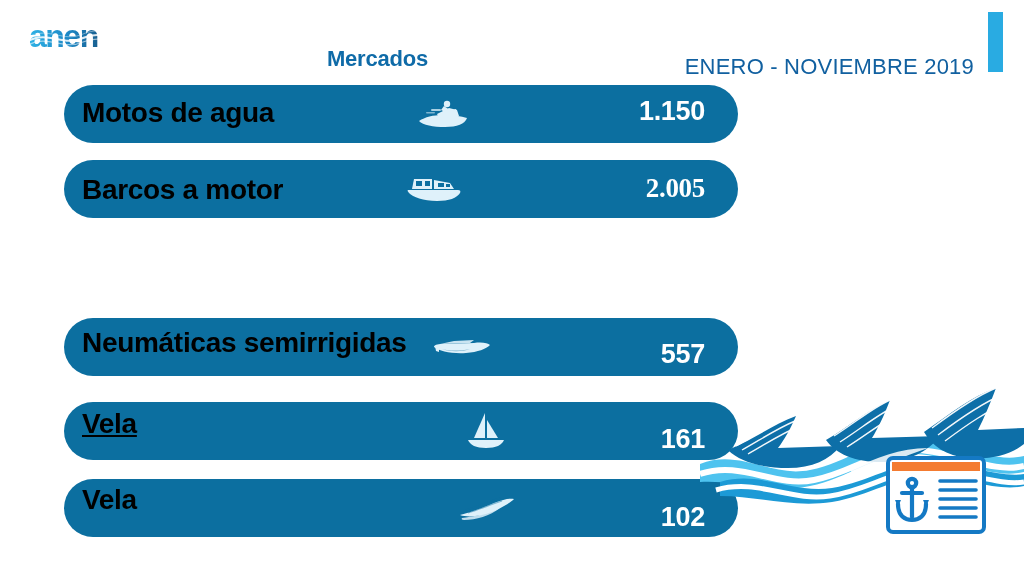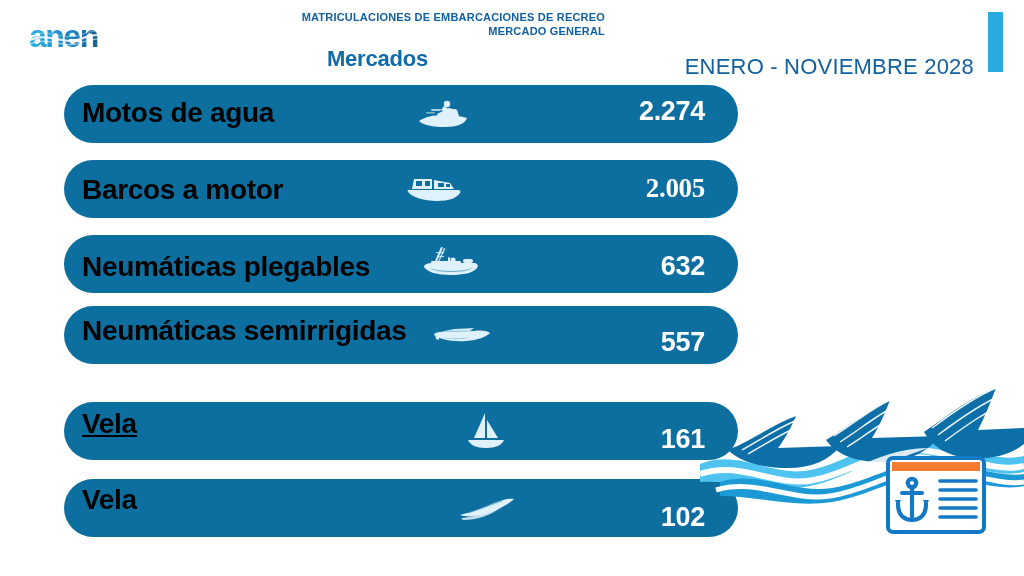--- a/index.html
+++ b/index.html
@@ -164,91 +164,67 @@
       </defs>
       <g clip-path="url(#logoClip)">
         <rect x="0" y="0" width="220" height="80" fill="url(#logoGrad)"></rect>
         <path d="M0 46 C40 24 70 58 110 40 C150 22 180 52 220 34" stroke="#ffffff" stroke-width="4" fill="none" opacity="0.85"></path>
         <path d="M0 54 C40 32 70 66 110 48 C150 30 180 60 220 42" stroke="#ffffff" stroke-width="2.5" fill="none" opacity="0.55"></path>
         <path d="M0 38 C40 16 70 50 110 32 C150 14 180 44 220 26" stroke="#ffffff" stroke-width="2" fill="none" opacity="0.4"></path>
       </g>
     </svg>
   </div>
 
-  <div class="header-title">
-    <span>MATRICULACIONES DE EMBARCACIONES DE RECREO</span>
-    <span class="line2">MERCADO GENERAL</span>
-  </div>
 
   <div class="subtitle">Mercados</div>
 
-  <div class="period">ENERO - NOVIEMBRE 2028</div>
+  <div class="period">ENERO - NOVIEMBRE 2019</div>
 
   <div class="accent-bar"></div>
 
   <div class="rows">
 
     <div class="row" style="top:85px;">
       <div class="row-label" style="top:12px;">Motos de agua</div>
       <div class="row-icon" style="left:345px; top:9px;">
         <svg viewBox="0 0 66 40" xmlns="http://www.w3.org/2000/svg">
           <g fill="currentColor">
             <path d="M10 27 C16 23 24 21 34 21 C44 21 52 22 58 24 C56 30 48 33 36 33 C24 33 14 31 10 27 Z"></path>
             <path d="M28 20 L40 14 L48 16 L50 22 L30 24 Z"></path>
             <circle cx="38" cy="10" r="3.2"></circle>
             <path d="M35 12 L42 17 L40 20 L32 16 Z"></path>
             <path d="M40 17 L47 15 L48 18 L41 20 Z"></path>
             <rect x="22" y="15" width="10" height="2" rx="1" opacity="0.75"></rect>
             <rect x="17" y="18" width="9" height="1.6" rx="0.8" opacity="0.55"></rect>
           </g>
         </svg>
       </div>
-      <div class="row-value" style="top:11px;">2.274</div>
+      <div class="row-value" style="top:11px;">1.150</div>
     </div>
 
     <div class="row" style="top:160px;">
       <div class="row-label" style="top:14px;">Barcos a motor</div>
       <div class="row-icon" style="left:338px; top:7px;">
         <svg viewBox="0 0 66 40" xmlns="http://www.w3.org/2000/svg">
           <g fill="currentColor">
             <path d="M6 23 L56 23 C58 23 59 24 58 26 C55 31 47 34 35 34 C21 34 11 30 7 26 C6 25 5 23 6 23 Z"></path>
             <path d="M12 12 L30 12 L30 22 L10 22 Z"></path>
             <path d="M32 13 L48 16 L52 22 L32 22 Z"></path>
             <rect x="14" y="14" width="6" height="5" fill="#0c6fa0"></rect>
             <rect x="23" y="14" width="5" height="5" fill="#0c6fa0"></rect>
             <rect x="36" y="16" width="6" height="4" fill="#0c6fa0"></rect>
             <rect x="44" y="17" width="4" height="3" fill="#0c6fa0"></rect>
           </g>
         </svg>
       </div>
       <div class="row-value" style="top:13px;font-family:Liberation Serif, serif;">2.005</div>
     </div>
 
-    <div class="row" style="top:235px;">
-      <div class="row-label" style="top:16px;">Neumáticas plegables</div>
-      <div class="row-icon" style="left:355px; top:7px;">
-        <svg viewBox="0 0 66 40" xmlns="http://www.w3.org/2000/svg">
-          <g fill="currentColor">
-            <path d="M5 25 C5 22 9 21 14 21 L54 21 C58 21 60 23 58 26 C54 31 44 33 32 33 C18 33 8 30 5 25 Z"></path>
-            <path d="M10 26 C16 29 24 30 32 30 C41 30 49 29 54 26 C48 28 41 29 32 29 C23 29 16 28 10 26 Z" fill="#0c6fa0" opacity="0.55"></path>
-            <rect x="12" y="19" width="30" height="2.4" rx="1.2"></rect>
-            <rect x="44" y="17" width="10" height="4" rx="2"></rect>
-            <path d="M16 19 L22 5 L24 5.5 L18 19 Z"></path>
-            <path d="M19 19 L25 6 L26.6 6.6 L20.5 19 Z" opacity="0.8"></path>
-            <rect x="17" y="10" width="8" height="1.1" opacity="0.8"></rect>
-            <rect x="18" y="14" width="7" height="1.1" opacity="0.8"></rect>
-            <circle cx="34" cy="18" r="2.6"></circle>
-            <rect x="29" y="15" width="2" height="5" rx="1"></rect>
-          </g>
-        </svg>
-      </div>
-      <div class="row-value" style="top:16px;">632</div>
-    </div>
-
-    <div class="row" style="top:306px;">
+
+    <div class="row" style="top:318px;">
       <div class="row-label" style="top:9px;">Neumáticas semirrigidas</div>
       <div class="row-icon" style="left:366px; top:10px;">
         <svg viewBox="0 0 66 40" xmlns="http://www.w3.org/2000/svg">
           <g fill="currentColor">
             <path d="M4 19 C4 17 7 16 12 16 L44 15 C52 14 58 15 60 17 C56 21 48 24 36 25 C22 26 9 23 4 19 Z"></path>
             <path d="M10 16 L40 15 L44 12 L24 13 Z" opacity="0.9"></path>
             <path d="M5 18 L9 18 L9 24 L6 23 Z"></path>
             <path d="M12 21 C20 23 30 23 40 21 C32 24 20 24 12 21 Z" fill="#0c6fa0" opacity="0.5"></path>
           </g>
         </svg>

